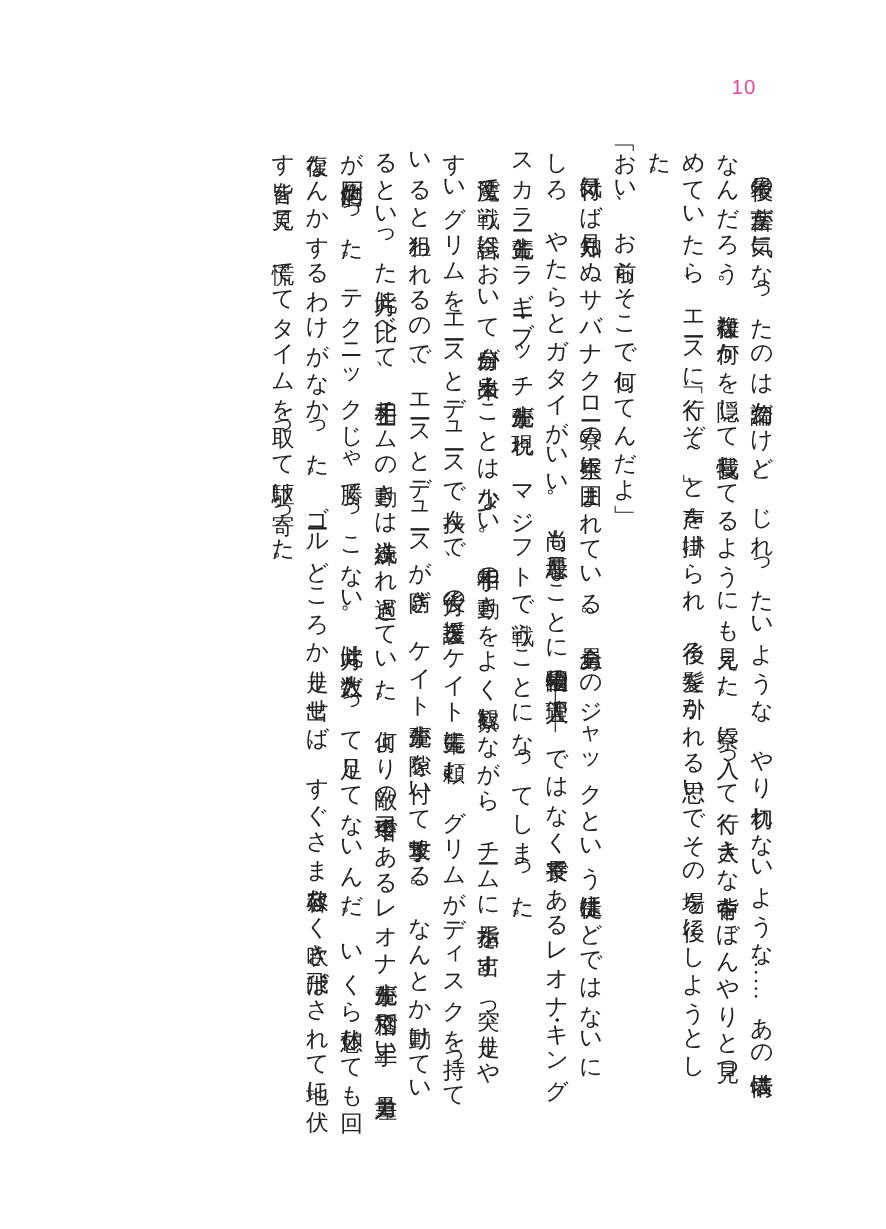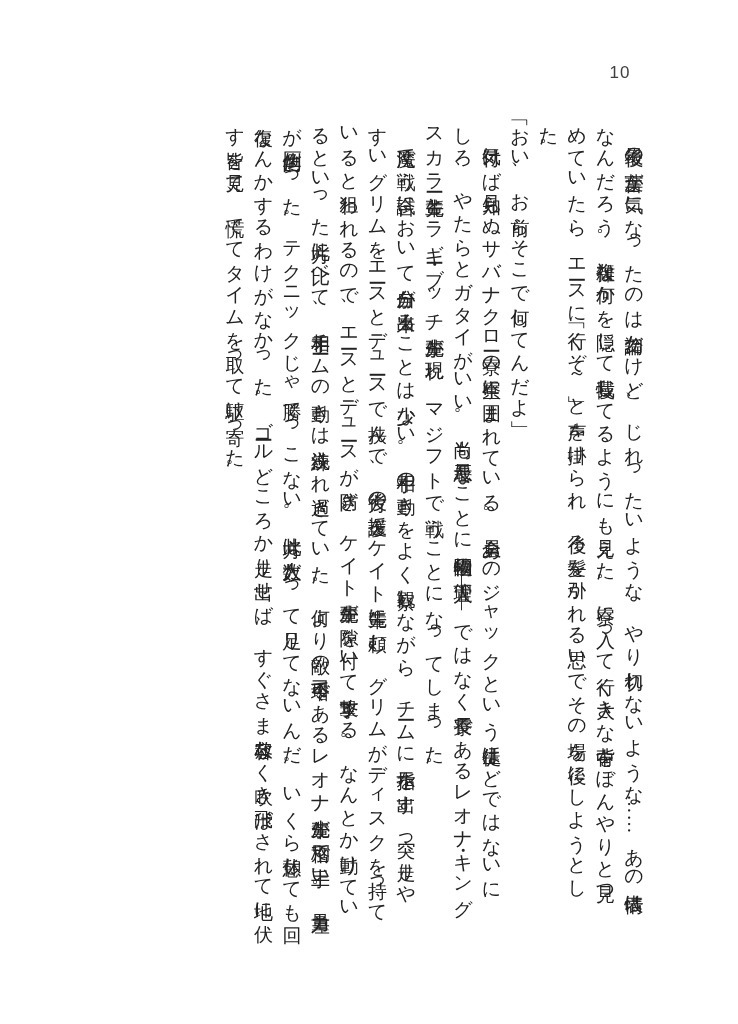--- a/index.html
+++ b/index.html
@@ -19,21 +19,21 @@
     overflow: hidden;
   }
   .page-number {
     position: absolute;
     top: 63px;
     left: 600px;
     width: 40px;
     text-align: center;
     font-size: 17px;
     letter-spacing: 1px;
-    color: #404040;
+    color: #ec4899;
     font-family: "Liberation Sans", sans-serif;
   }
   .text-body {
     position: absolute;
     top: 114px;
     right: 90px;
     height: 800px;
     writing-mode: vertical-rl;
     text-orientation: mixed;
     font-size: 19px;

